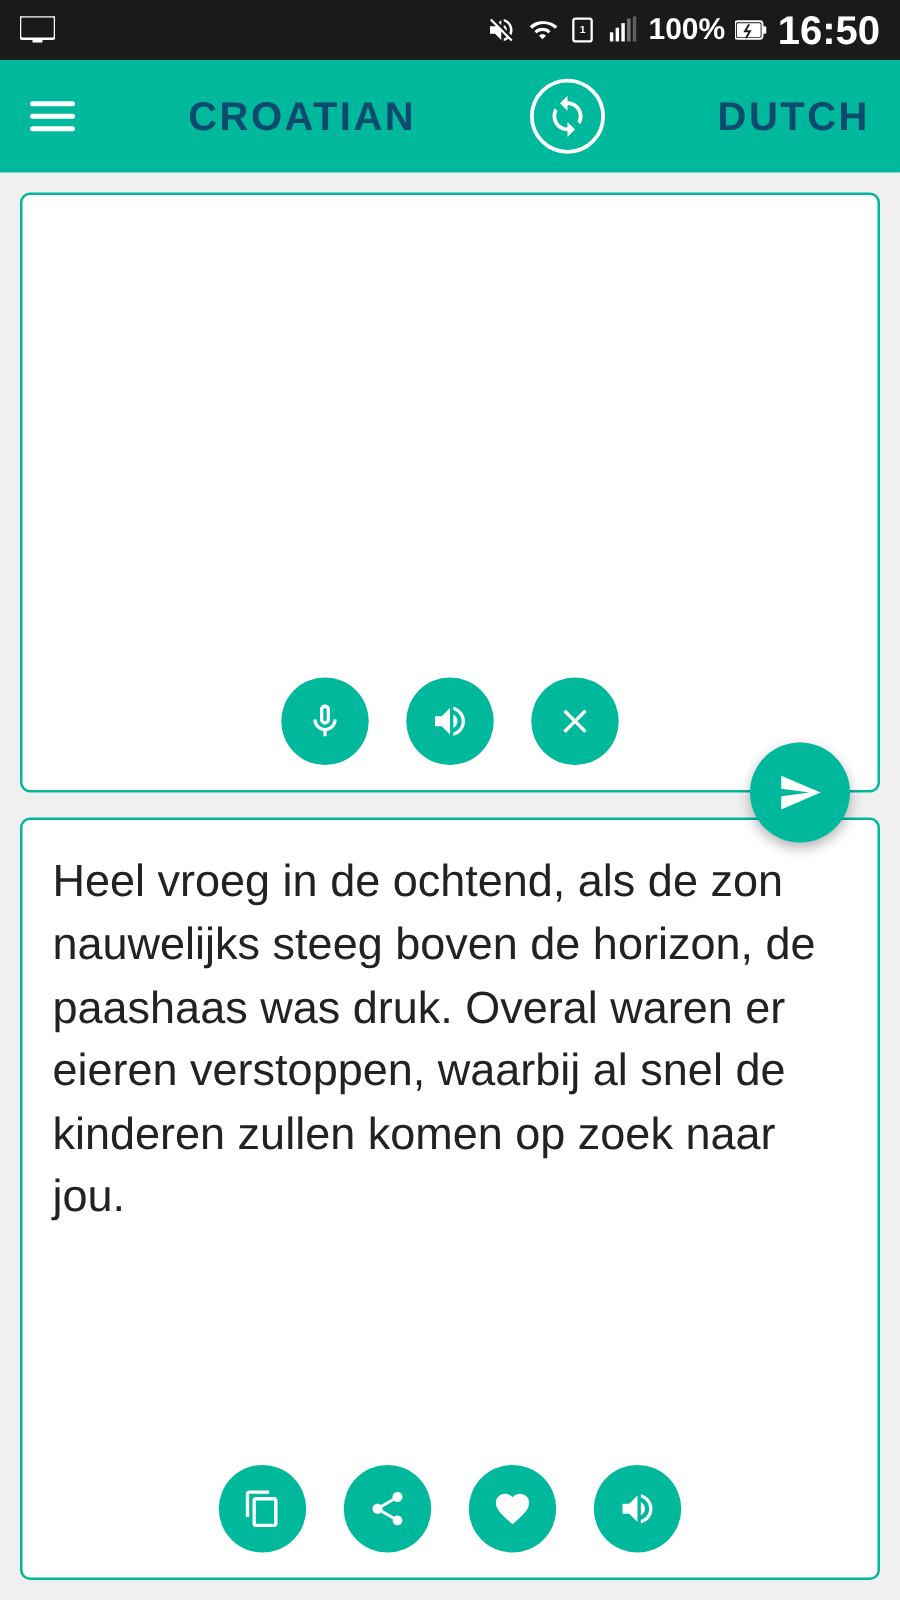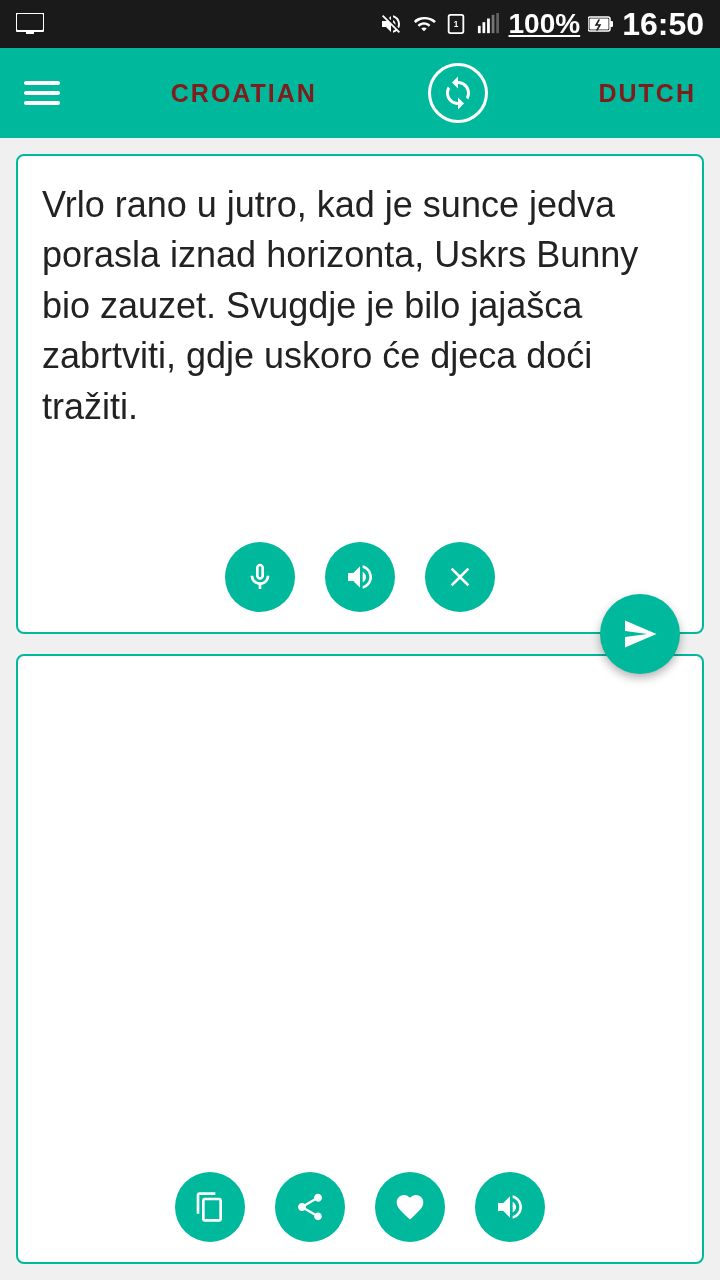--- a/index.html
+++ b/index.html
@@ -52,22 +52,22 @@
       gap: 6px;
     }
     .top-bar-menu span {
       display: block;
       width: 36px;
       height: 4px;
       background: white;
       border-radius: 2px;
     }
     .top-bar-lang {
-      color: #7f1d1d;
-      font-size: 25px;
+      color: #0c4a6e;
+      font-size: 32px;
       font-weight: bold;
       letter-spacing: 2px;
     }
     .top-bar-swap {
       width: 60px;
       height: 60px;
       border-radius: 50%;
       background: transparent;
       border: 3px solid white;
       display: flex;
@@ -210,21 +210,21 @@
     </svg>
 
     <svg width="26" height="22" viewBox="0 0 24 24" fill="white">
       <rect x="1" y="14" width="3" height="8" fill="white"></rect>
       <rect x="6" y="10" width="3" height="12" fill="white"></rect>
       <rect x="11" y="6" width="3" height="16" fill="white"></rect>
       <rect x="16" y="2" width="3" height="20" fill="white" opacity="0.4"></rect>
       <rect x="21" y="0" width="3" height="22" fill="white" opacity="0.3"></rect>
     </svg>
 
-    <span style="color:white;font-size:28px;font-weight:bold;text-decoration:underline;">100%</span>
+    <span style="color:white;font-size:24px;font-weight:bold;">100%</span>
     <svg width="26" height="16" viewBox="0 0 26 16" fill="white">
       <rect x="0" y="1" width="22" height="14" rx="2" fill="none" stroke="white" stroke-width="1.5"></rect>
       <rect x="1.5" y="2.5" width="19" height="11" rx="1" fill="white"></rect>
       <rect x="22" y="5" width="3" height="6" rx="1" fill="white"></rect>
       <path d="M11 4l-3 5h4l-3 5" fill="none" stroke="#1a1a1a" stroke-width="1.5" stroke-linecap="round"></path>
     </svg>
 
     <span class="status-time">16:50</span>
   </div>
 </div>
@@ -241,21 +241,20 @@
       <path d="M12 4V1L8 5l4 4V6c3.31 0 6 2.69 6 6 0 1.01-.25 1.97-.7 2.8l1.46 1.46C19.54 15.03 20 13.57 20 12c0-4.42-3.58-8-8-8zm0 14c-3.31 0-6-2.69-6-6 0-1.01.25-1.97.7-2.8L5.24 7.74C4.46 8.97 4 10.43 4 12c0 4.42 3.58 8 8 8v3l4-4-4-4v3z"></path>
     </svg>
   </div>
   <div class="top-bar-lang">DUTCH</div>
 </div>
 
 <div class="main">
 
   <div class="source-wrapper">
     <div class="source-panel">
-      <div class="source-text">Vrlo rano u jutro, kad je sunce jedva porasla iznad horizonta, Uskrs Bunny bio zauzet. Svugdje je bilo jajašca zabrtviti, gdje uskoro će djeca doći tražiti.</div>
       <div class="source-buttons">
 
         <button class="circle-btn">
           <svg viewBox="0 0 24 24">
             <path d="M12 14c1.66 0 3-1.34 3-3V5c0-1.66-1.34-3-3-3S9 3.34 9 5v6c0 1.66 1.34 3 3 3zm-1-9c0-.55.45-1 1-1s1 .45 1 1v6c0 .55-.45 1-1 1s-1-.45-1-1V5zm6 6c0 2.76-2.24 5-5 5s-5-2.24-5-5H5c0 3.53 2.61 6.43 6 6.92V21h2v-3.08c3.39-.49 6-3.39 6-6.92h-2z"></path>
           </svg>
         </button>
 
         <button class="circle-btn">
           <svg viewBox="0 0 24 24">
@@ -272,20 +271,21 @@
     </div>
 
     <button class="translate-btn">
       <svg viewBox="0 0 24 24">
         <path d="M2.01 21L23 12 2.01 3 2 10l15 2-15 2z"></path>
       </svg>
     </button>
   </div>
 
   <div class="target-panel">
+    <div class="target-text">Heel vroeg in de ochtend, als de zon nauwelijks steeg boven de horizon, de paashaas was druk. Overal waren er eieren verstoppen, waarbij al snel de kinderen zullen komen op zoek naar jou.</div>
     <div class="target-buttons">
 
       <button class="circle-btn">
         <svg viewBox="0 0 24 24">
           <path d="M16 1H4c-1.1 0-2 .9-2 2v14h2V3h12V1zm3 4H8c-1.1 0-2 .9-2 2v14c0 1.1.9 2 2 2h11c1.1 0 2-.9 2-2V7c0-1.1-.9-2-2-2zm0 16H8V7h11v14z"></path>
         </svg>
       </button>
 
       <button class="circle-btn">
         <svg viewBox="0 0 24 24">

